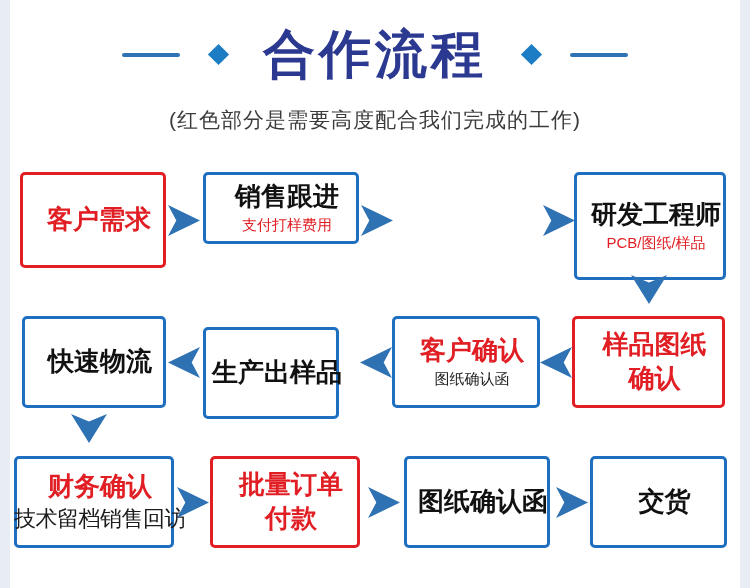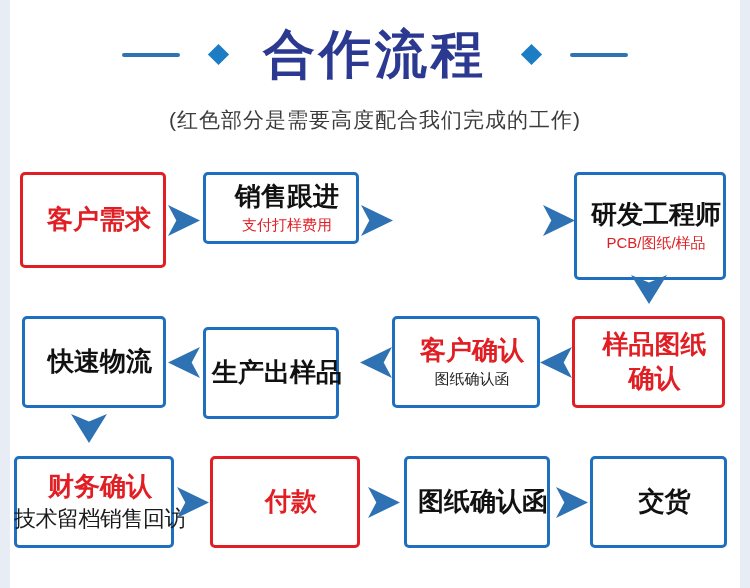--- a/index.html
+++ b/index.html
@@ -91,20 +91,21 @@
 
   <span class="arr down" style="left:71px;top:414px"></span>
 
   <div class="box" style="left:14px;top:456px;width:160px;height:92px">
     <div class="box-title red-text">财务确认</div>
     <div class="box-note note-small">技术留档销售回访</div>
   </div>
   <span class="arr right" style="left:177px;top:487px"></span>
 
   <div class="box red" style="left:210px;top:456px;width:150px;height:92px">
+    <div class="box-title red-text">批量订单</div>
     <div class="box-title red-text">付款</div>
   </div>
   <span class="arr right" style="left:368px;top:487px"></span>
 
   <div class="box" style="left:404px;top:456px;width:146px;height:92px">
     <div class="box-title">图纸确认函</div>
   </div>
   <span class="arr right" style="left:556px;top:487px"></span>
 
   <div class="box" style="left:590px;top:456px;width:137px;height:92px">

